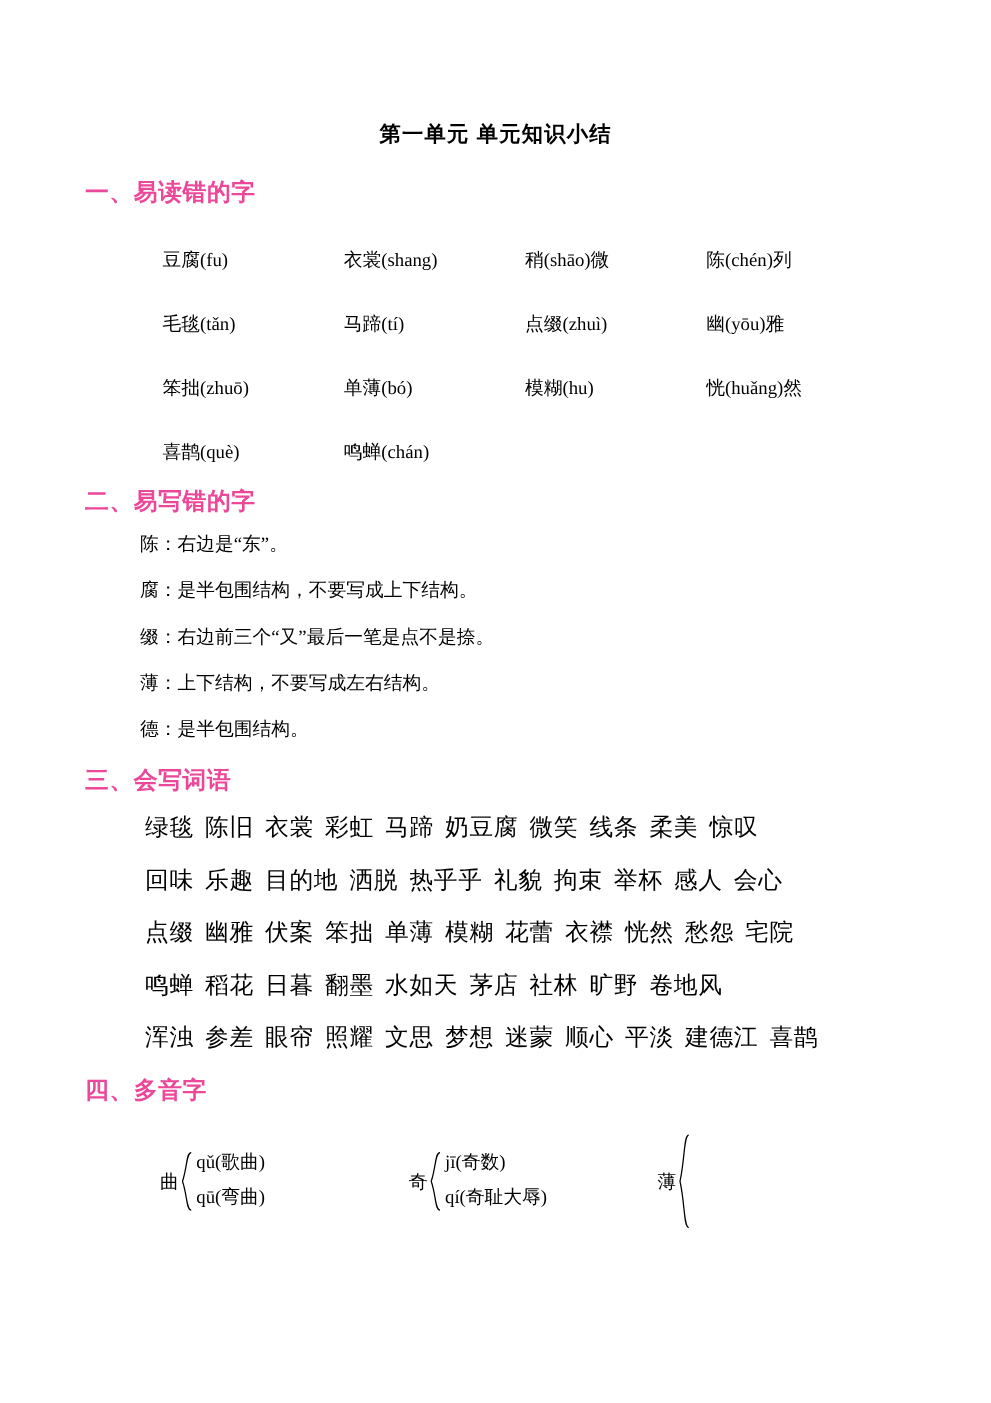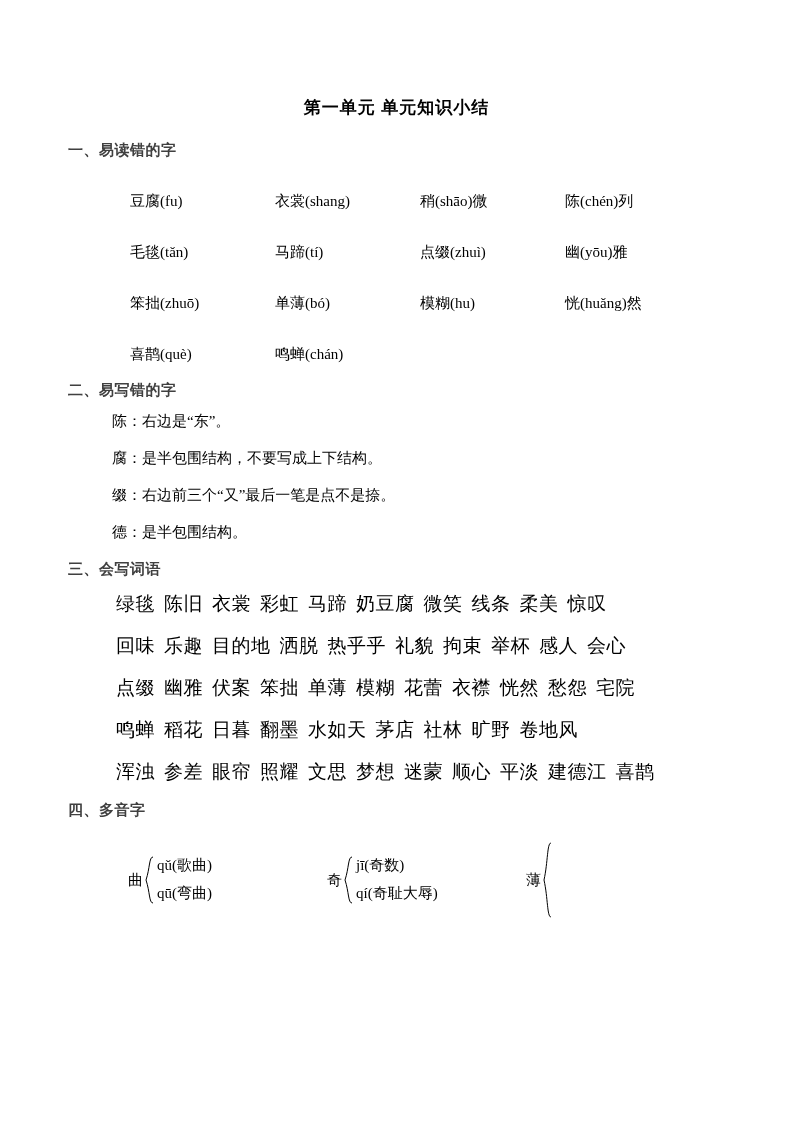--- a/index.html
+++ b/index.html
@@ -24,23 +24,23 @@
   }
   .doc-title {
     text-align: center;
     font-size: 17px;
     font-weight: bold;
     letter-spacing: 1px;
     margin: 0 0 22px 0;
     font-family: "Liberation Sans", "DejaVu Sans", sans-serif;
   }
   .section-heading {
-    color: #404040;
+    color: #ec4899;
     font-weight: bold;
-    font-size: 15px;
+    font-size: 19px;
     font-family: "Liberation Sans", "DejaVu Sans", sans-serif;
     margin: 0 0 12px 0;
     letter-spacing: 0.5px;
   }
   .section {
     margin-bottom: 16px;
   }
   .grid-row {
     display: flex;
     font-size: 15px;
@@ -140,20 +140,21 @@
       <div class="grid-cell">喜鹊(què)</div>
       <div class="grid-cell">鸣蝉(chán)</div>
     </div>
   </div>
 
   <div class="section">
     <div class="section-heading">二、易写错的字</div>
     <div class="note-row">陈：右边是“东”。</div>
     <div class="note-row">腐：是半包围结构，不要写成上下结构。</div>
     <div class="note-row">缀：右边前三个“又”最后一笔是点不是捺。</div>
+    <div class="note-row">薄：上下结构，不要写成左右结构。</div>
     <div class="note-row">德：是半包围结构。</div>
   </div>
 
   <div class="section">
     <div class="section-heading">三、会写词语</div>
 
     <div class="words-row">
       <span class="word">绿毯</span><span class="word">陈旧</span><span class="word">衣裳</span><span class="word">彩虹</span><span class="word">马蹄</span><span class="word">奶豆腐</span><span class="word">微笑</span><span class="word">线条</span><span class="word">柔美</span><span class="word">惊叹</span>
     </div>
 

